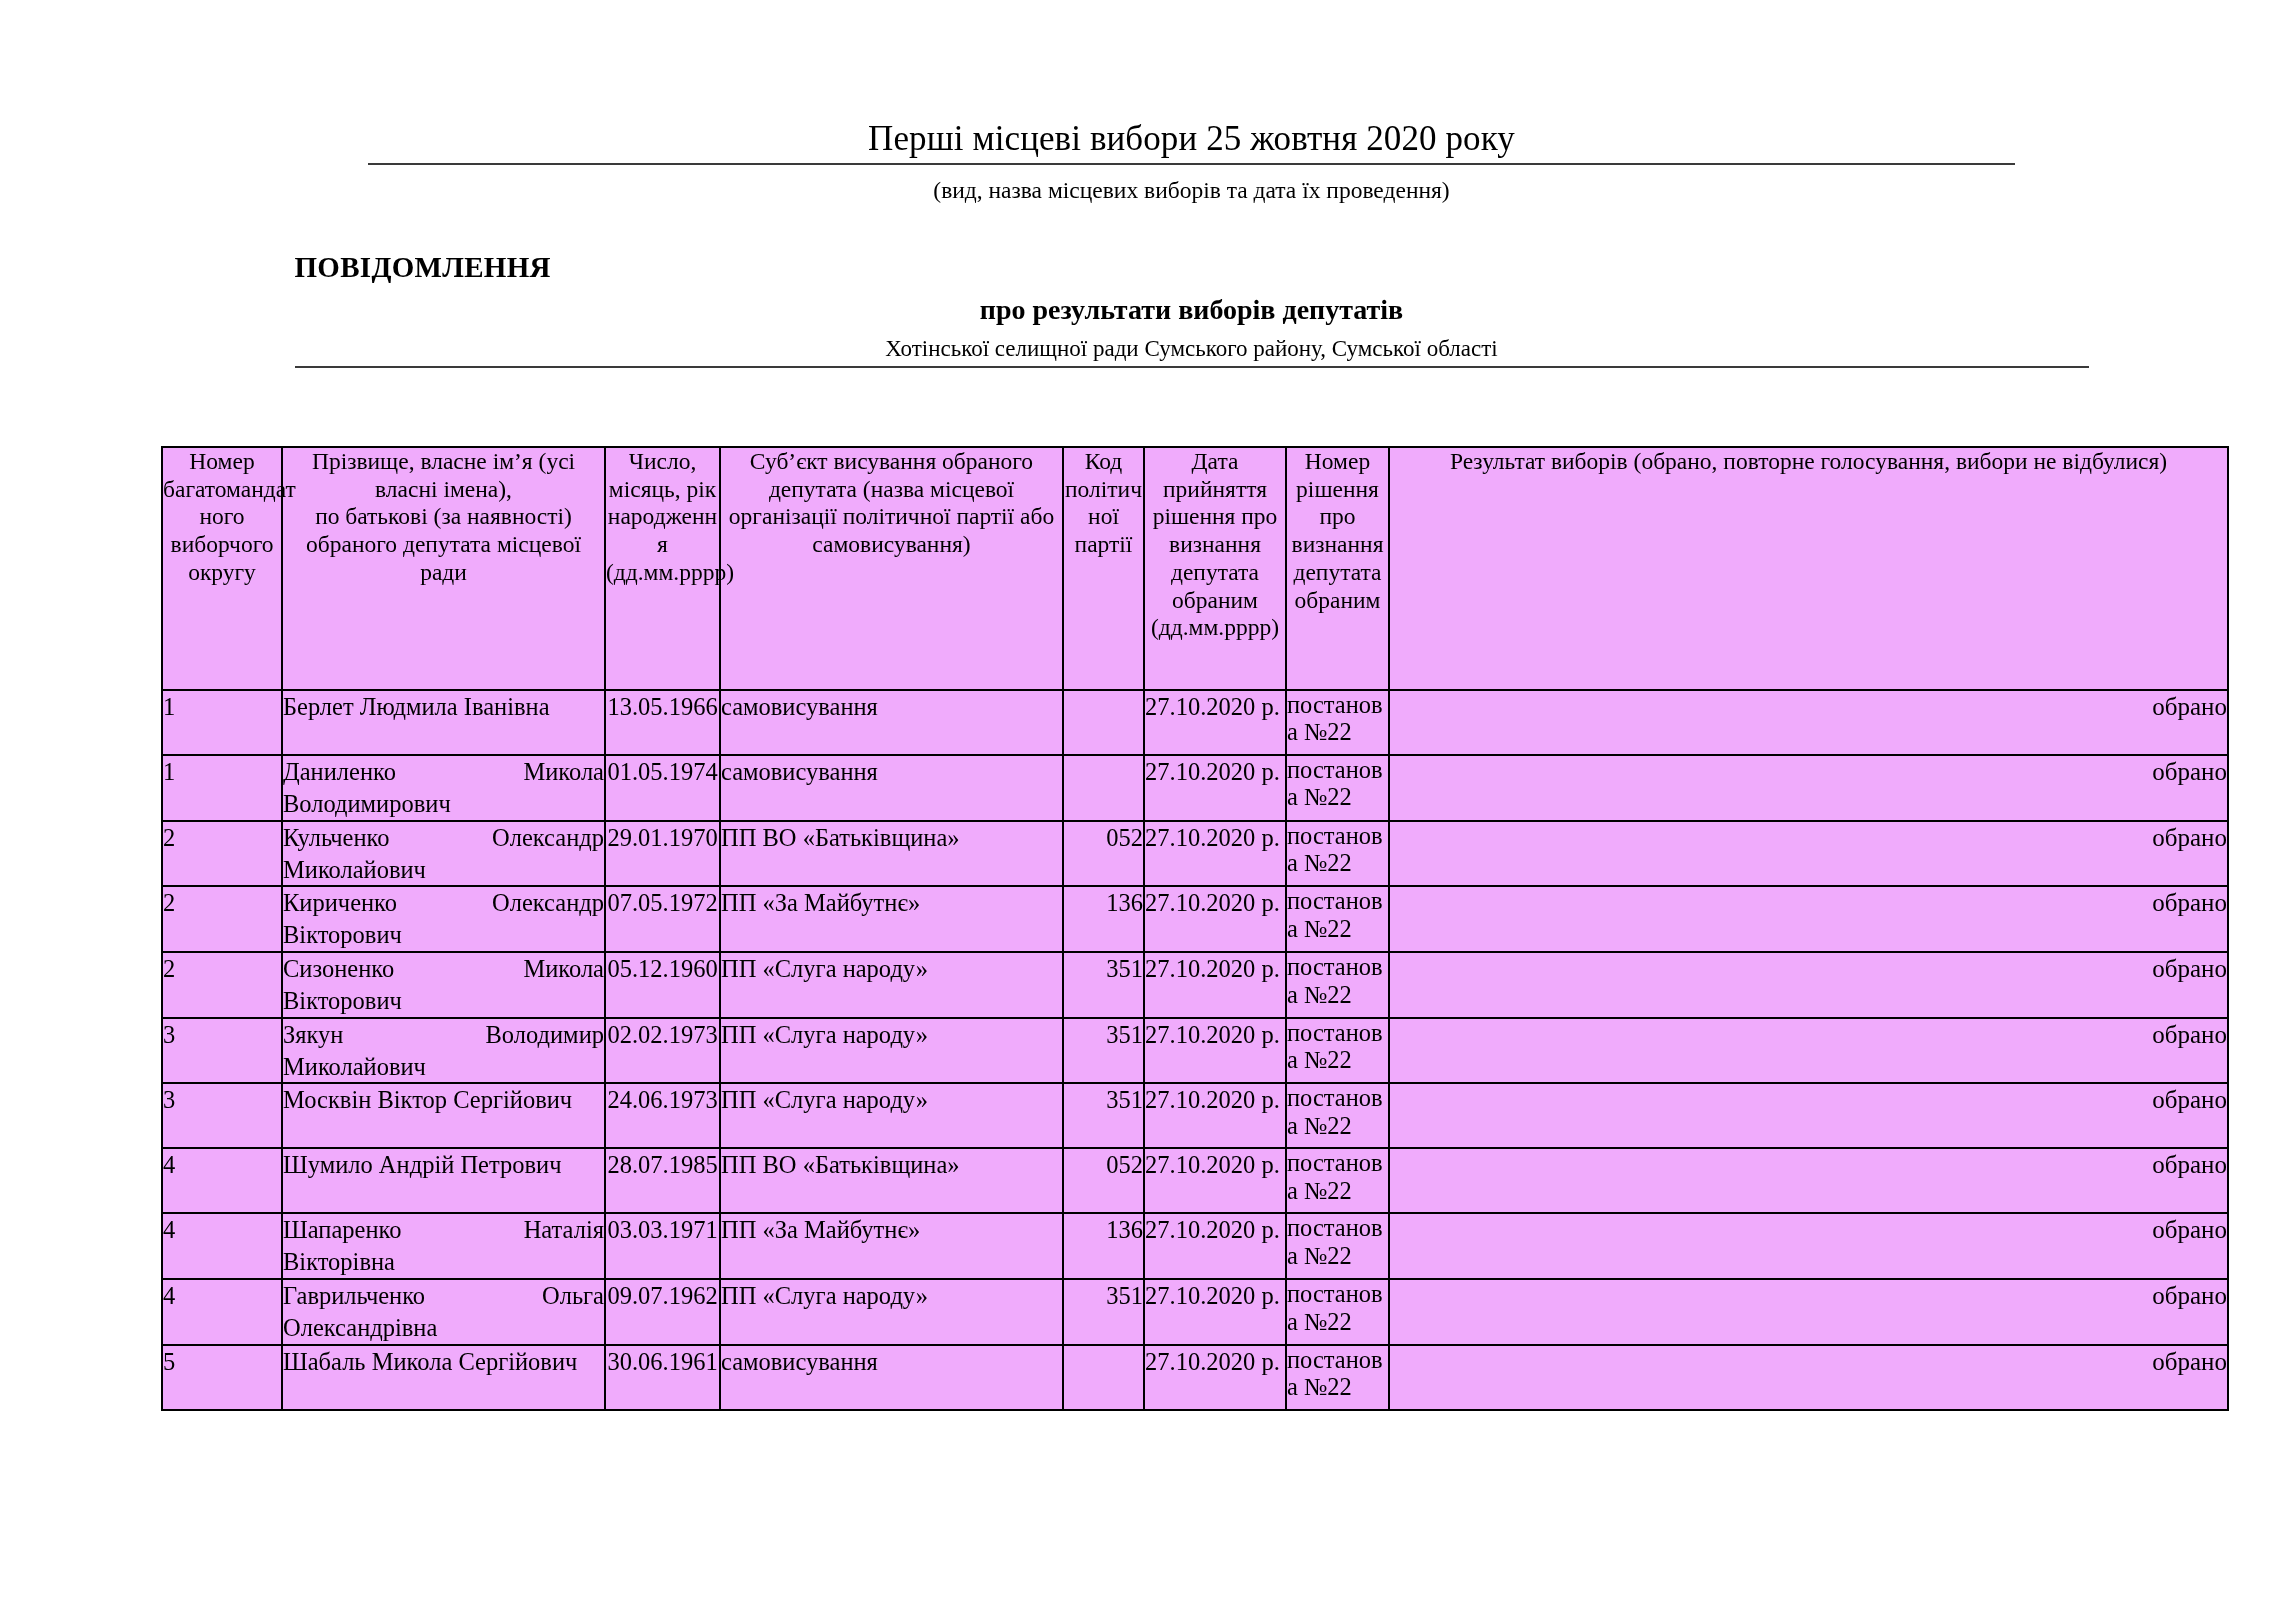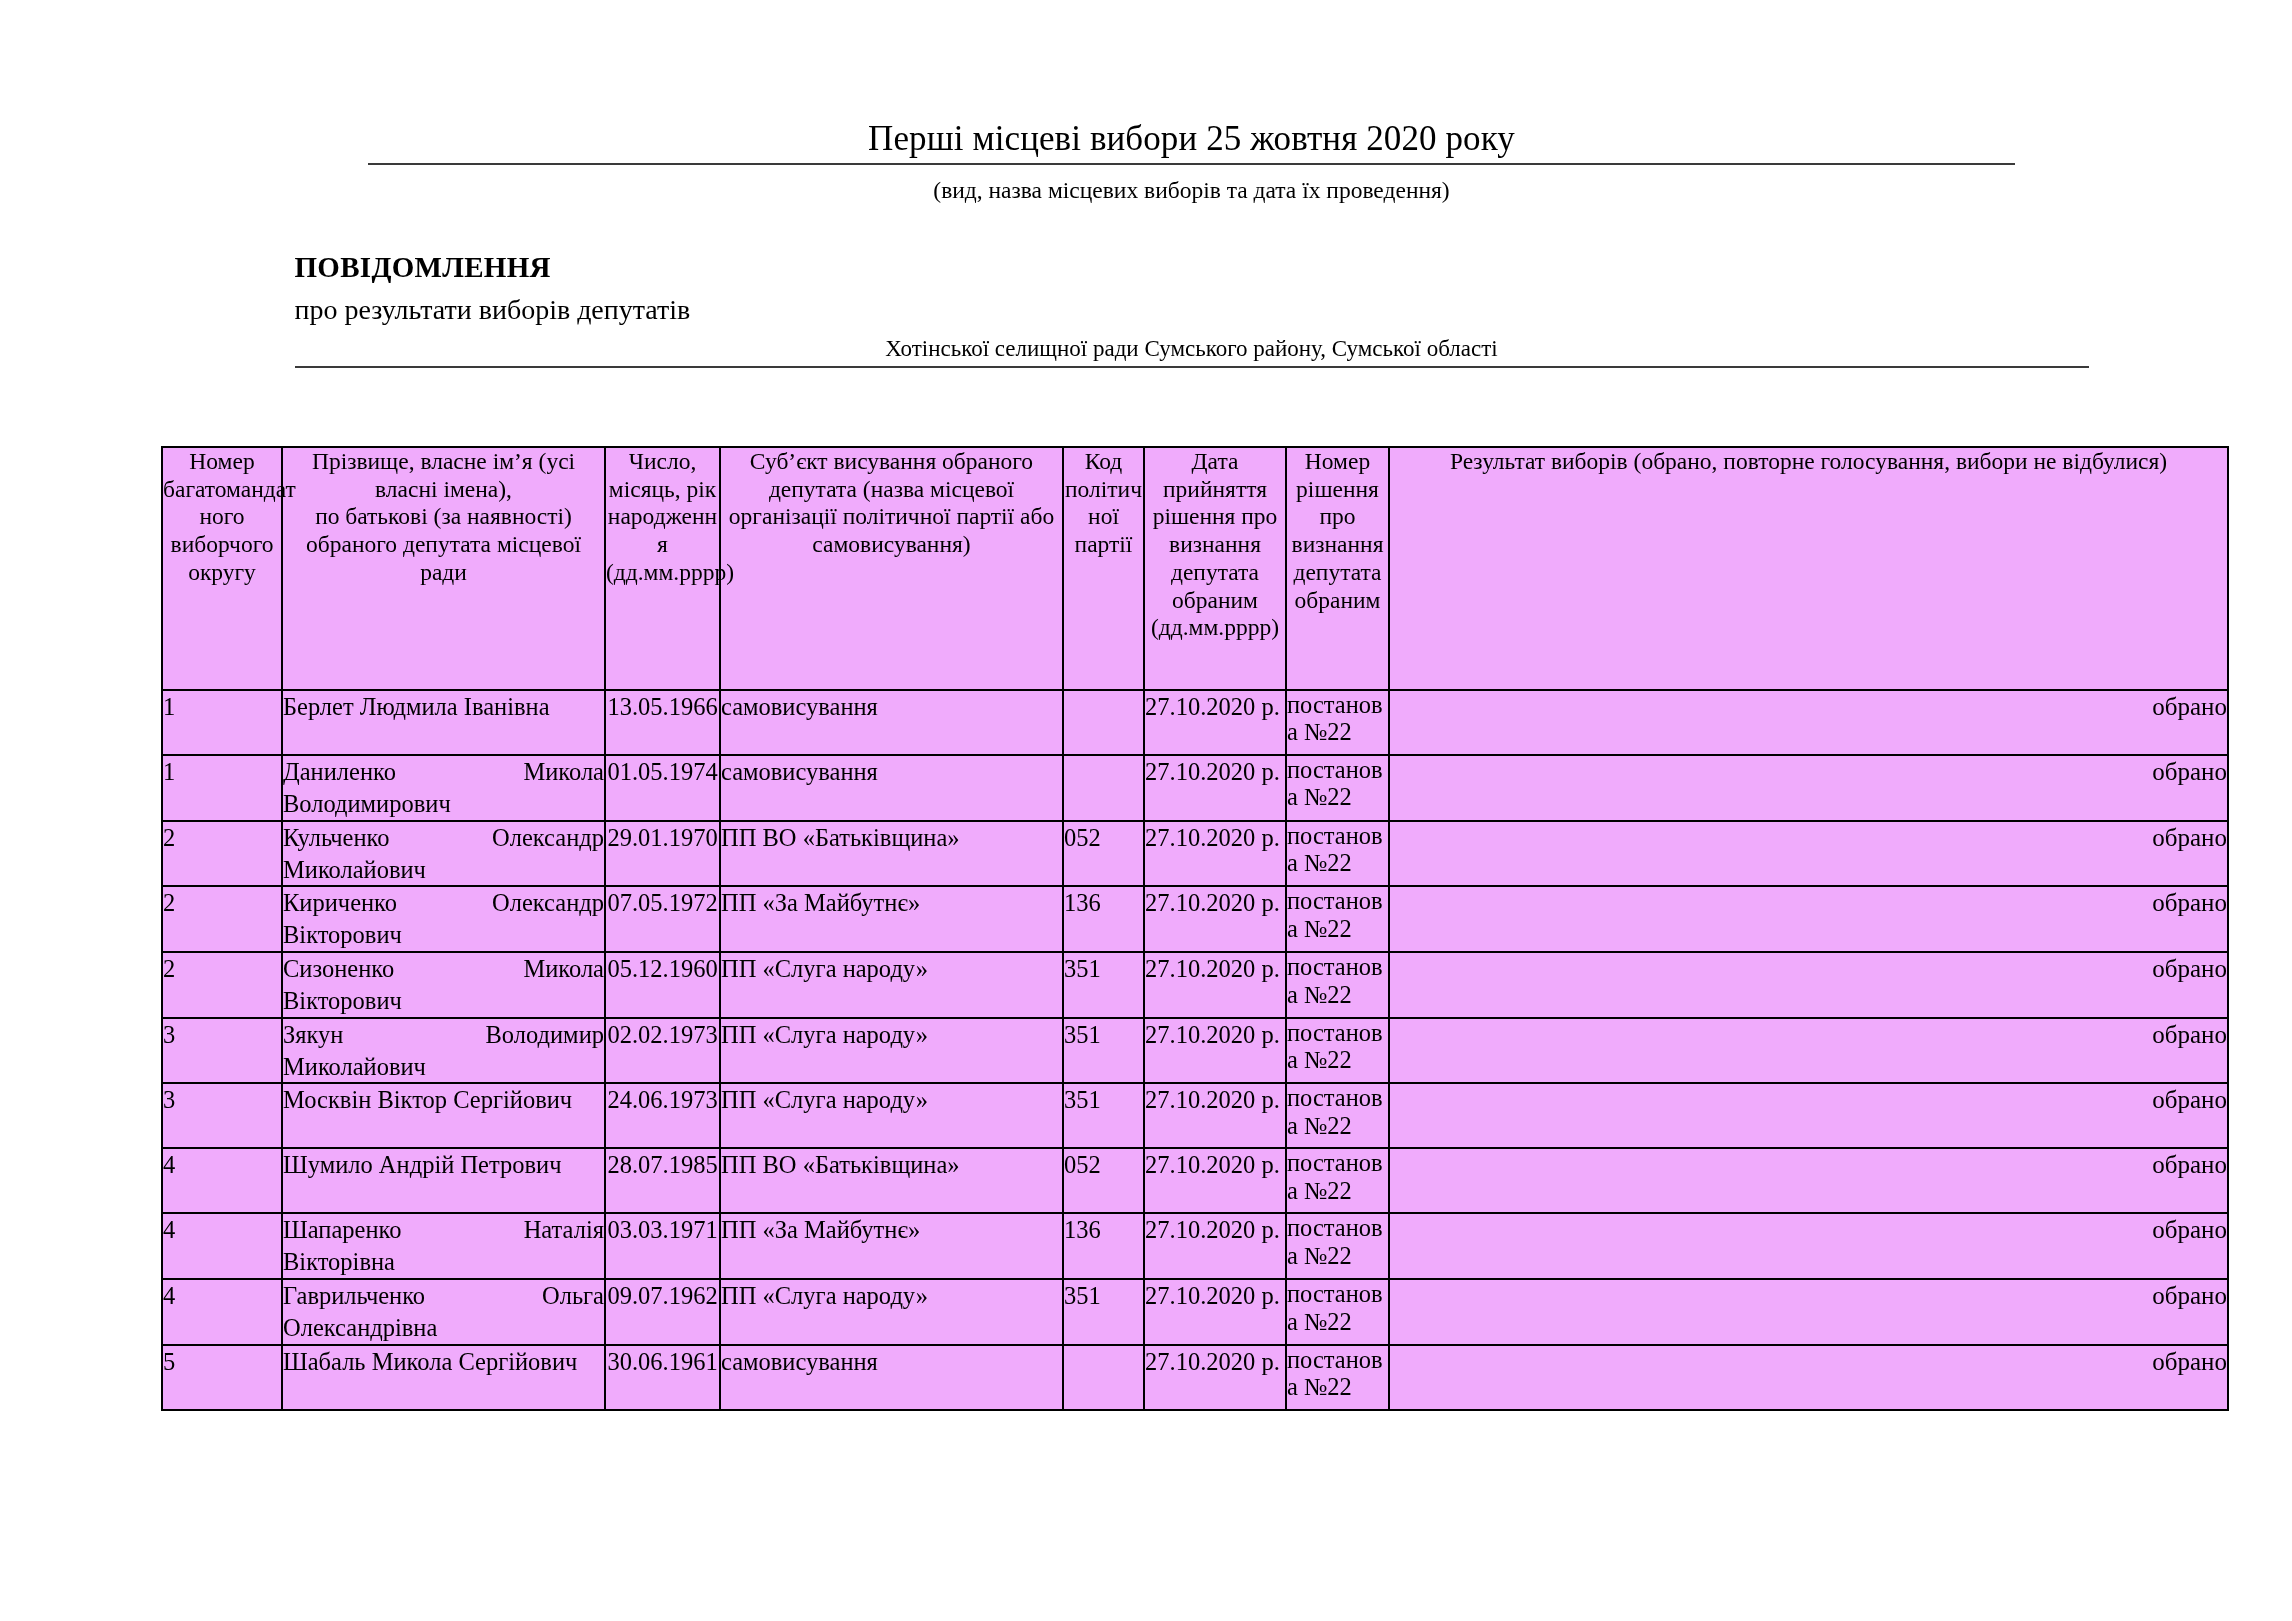--- a/index.html
+++ b/index.html
@@ -49,21 +49,22 @@
   }
   .notice-title {
     font-size: 29px;
     font-weight: bold;
     text-align: left;
     margin-top: 47px;
     letter-spacing: 0.3px;
   }
   .notice-sub {
     font-size: 28px;
-    font-weight: normal;
+    font-weight: bold;
+    text-align: center;
     margin-top: 9.8px;
   }
   .council-line {
     font-size: 23px;
     text-align: center;
     margin: 9.8px auto 0 auto;
     width: 1794px;
     padding-bottom: 3.9px;
     border-bottom: 2.9px solid #3a3a3a;
   }
@@ -145,21 +146,21 @@
     vertical-align: top;
     white-space: nowrap;
   }
   td.subject {
     padding: 5.9px 7.8px 5.9px 9.8px;
     text-align: left;
     vertical-align: top;
   }
   td.code {
     padding: 5.9px 5.9px 5.9px 7.8px;
-    text-align: left;
+    text-align: right;
     vertical-align: top;
     border-radius: 12px;
   }
   td.decdate {
     padding: 0 3.9px;
     text-align: left;
     vertical-align: bottom;
     white-space: nowrap;
   }
   td.decnum {

